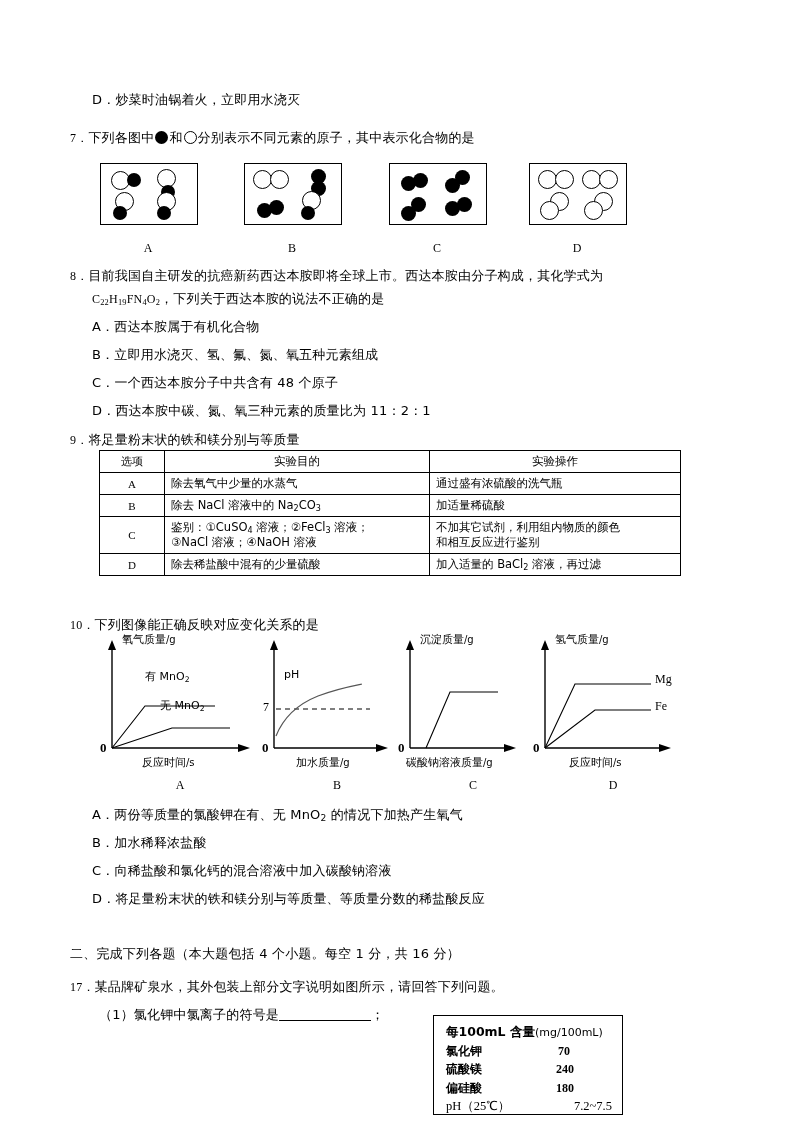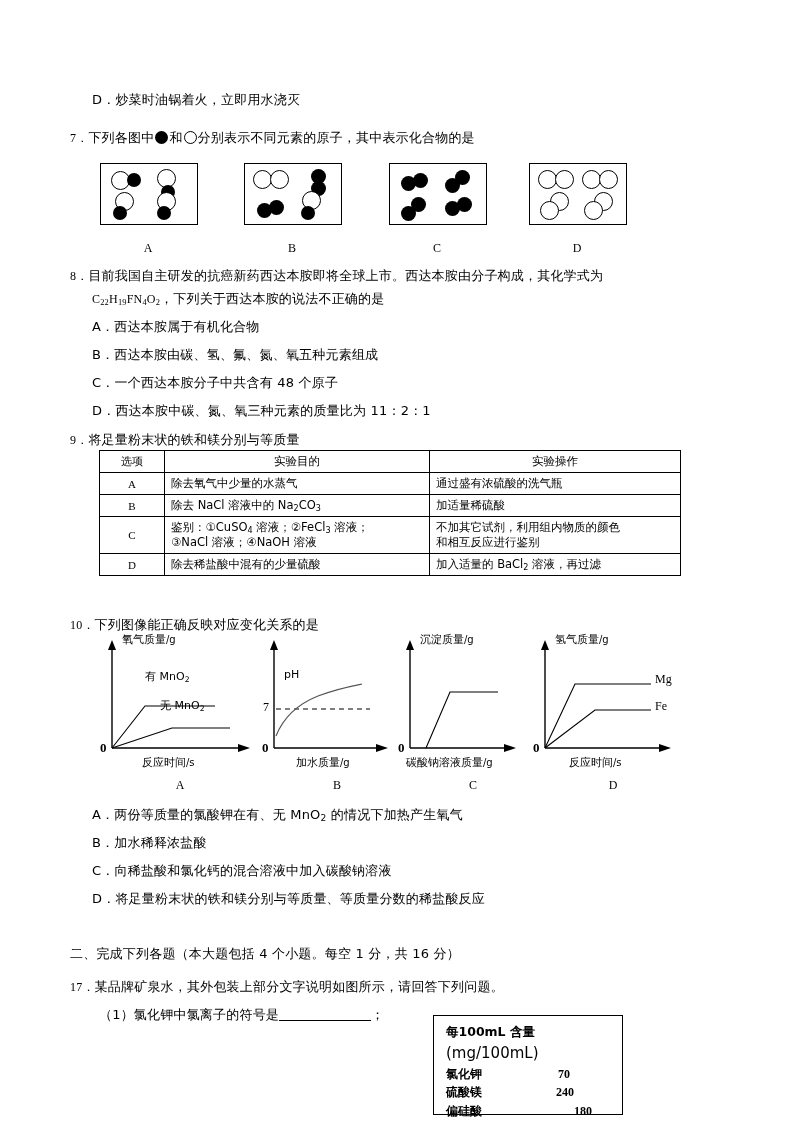--- a/index.html
+++ b/index.html
@@ -122,21 +122,21 @@
     display: flex;
     justify-content: space-between;
     align-items: baseline;
     font-family: "DejaVu Sans", "Liberation Sans", sans-serif;
     font-size: 12px;
     line-height: 1.55;
   }
   .mw-name { font-weight: bold; }
   .mw-val  { font-weight: bold; font-family: "Liberation Serif", serif; font-size: 12px;}
   .mw-head-name { font-weight: bold; font-size: 12.5px; }
-  .mw-head-unit { font-weight: normal; font-size: 15px; }
+  .mw-head-unit { font-weight: normal; font-size: 11px; }
   .mw-ph-name { font-weight: normal; font-family:"Liberation Serif",serif; font-size: 12.5px;}
   .mw-ph-val { font-weight: normal; font-family:"Liberation Serif",serif; font-size: 12.5px;}
 
   .blank-line {
     display: inline-block;
     border-bottom: 1.2px solid #000;
     width: 92px;
     height: 13px;
     vertical-align: -2px;
   }
@@ -200,21 +200,21 @@
   </div>
   <div class="box-label" style="left:529px; top:241px; width:96px;">D</div>
 
   <div class="ln" style="left:70px; top:267px;">
     <span class="opt-letter">8．</span><span class="cn">目前我国自主研发的抗癌新药西达本胺即将全球上市。西达本胺由分子构成，其化学式为</span>
   </div>
   <div class="ln" style="left:92px; top:290px;">
     <span style="font-family:'Liberation Serif',serif;font-size:12px;">C<sub>22</sub>H<sub>19</sub>FN<sub>4</sub>O<sub>2</sub></span><span class="cn">，下列关于西达本胺的说法不正确的是</span>
   </div>
   <div class="ln cn" style="left:92px; top:318px;">A．西达本胺属于有机化合物</div>
-  <div class="ln cn" style="left:92px; top:346px;">B．西达本胺由碳、氢、氟、氮、氧五种元素组成</div>
+  <div class="ln cn" style="left:92px; top:346px;">B．立即用水浇灭、氢、氟、氮、氧五种元素组成</div>
   <div class="ln cn" style="left:92px; top:374px;">C．一个西达本胺分子中共含有 48 个原子</div>
   <div class="ln cn" style="left:92px; top:402px;">D．西达本胺中碳、氮、氧三种元素的质量比为 11：2：1</div>
 
   <div class="ln" style="left:70px; top:431px;">
     <span class="opt-letter">9．</span><span class="cn">将足量粉末状的铁和镁分别与等质量</span>
   </div>
 
   <table class="tbl" style="left:99px; top:450px;">
     <tbody>
         <tr>
@@ -343,21 +343,21 @@
     <div class="mw-row">
       <span class="mw-name">氯化钾</span>
       <span class="mw-val" style="margin-right:42px;">70</span>
     </div>
     <div class="mw-row">
       <span class="mw-name">硫酸镁</span>
       <span class="mw-val" style="margin-right:38px;">240</span>
     </div>
     <div class="mw-row">
       <span class="mw-name">偏硅酸</span>
-      <span class="mw-val" style="margin-right:20px;">180</span>
+      <span class="mw-val" style="margin-right:38px;">180</span>
     </div>
     <div class="mw-row">
       <span class="mw-ph-name">pH（25℃）</span>
       <span class="mw-ph-val" style="">7.2~7.5</span>
     </div>
   </div>
 
 </div>
 
 </body></html>

